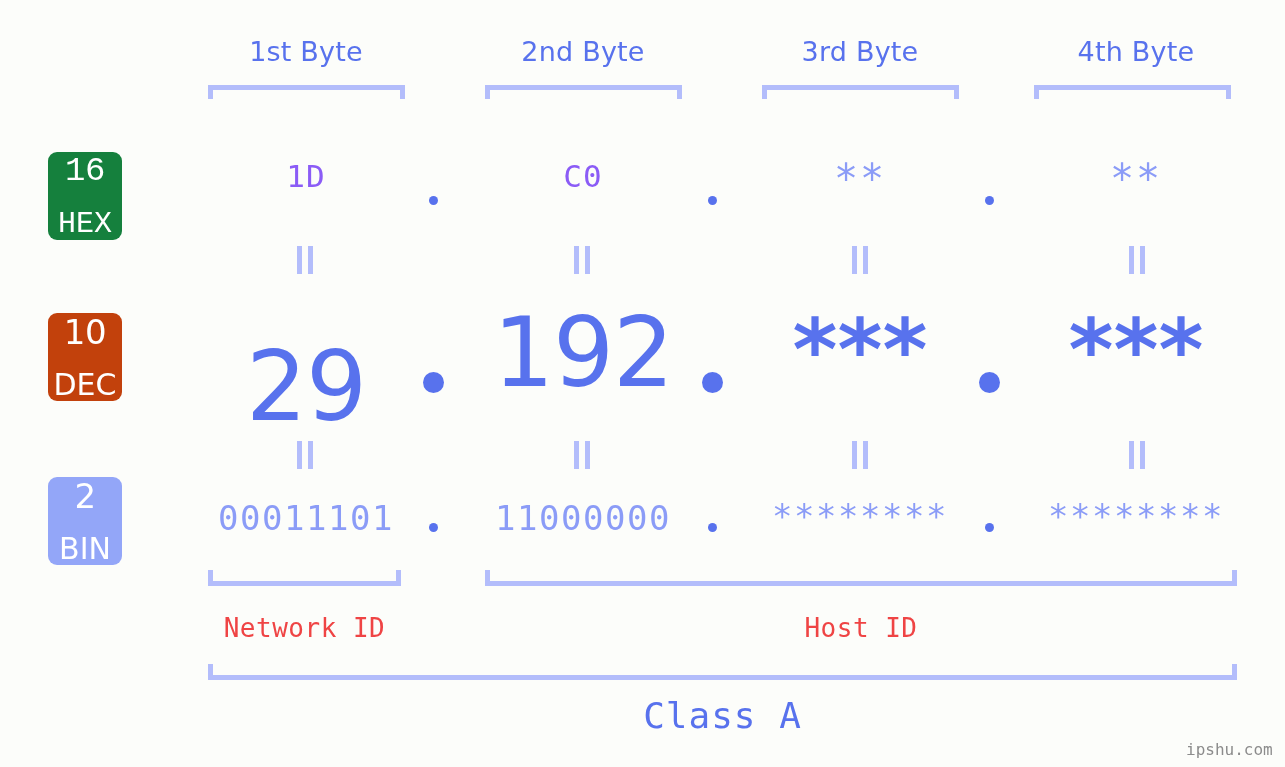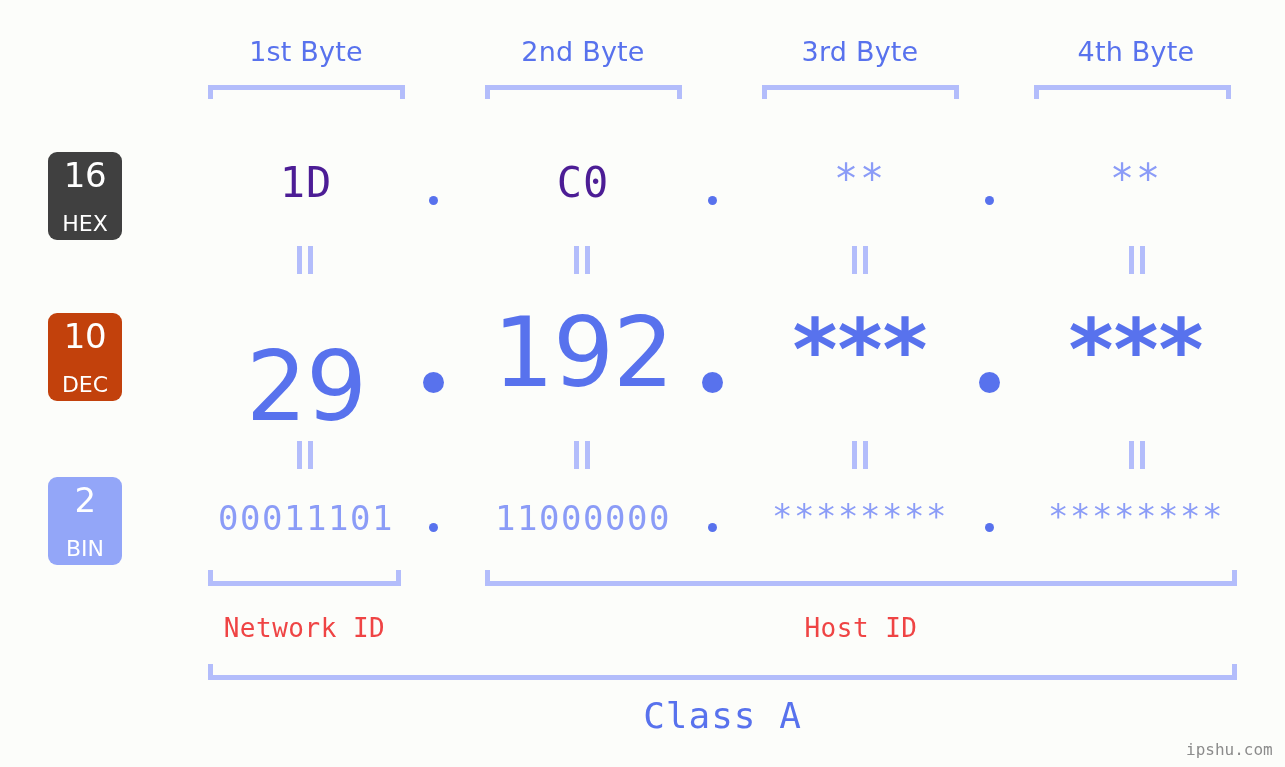--- a/index.html
+++ b/index.html
@@ -58,36 +58,36 @@
     align-items: center;
     justify-content: center;
     line-height: 1;
   }
   .badge .num {
     font-size: 34px;
     font-weight: 400;
     letter-spacing: -0.5px;
   }
   .badge .abbr {
-    font-size: 22px;
+    font-size: 30px;
     font-weight: 400;
     margin-top: 21px;
     letter-spacing: 0px;
   }
 
   
   .cell {
     position: absolute;
     text-align: center;
     white-space: nowrap;
     font-family: "DejaVu Sans Mono", monospace;
   }
   .hex-cell {
-    color: #4c1d95;
-    font-size: 42px;
+    color: #8b5cf6;
+    font-size: 31px;
     letter-spacing: 1px;
   }
   .hex-star {
     color: #8b9cf7;
     font-size: 40px;
     letter-spacing: 2px;
   }
   .dec-cell {
     color: #5872ed;
     font-family: "DejaVu Sans", sans-serif;
@@ -170,21 +170,21 @@
   <div class="byte-label" style="left:206px; top:36px; width:200px;">1st Byte</div>
   <div class="byte-label" style="left:483px; top:36px; width:200px;">2nd Byte</div>
   <div class="byte-label" style="left:760px; top:36px; width:200px;text-align:center;">3rd Byte</div>
   <div class="byte-label" style="left:1036px; top:36px; width:200px;">4th Byte</div>
 
   <div class="top-bracket" style="left:208px; top:85px; width:197px;"></div>
   <div class="top-bracket" style="left:485px; top:85px; width:197px;"></div>
   <div class="top-bracket" style="left:762px; top:85px; width:197px;"></div>
   <div class="top-bracket" style="left:1034px; top:85px; width:197px;"></div>
 
-  <div class="badge" style="left:48px; top:152px; background:#404040;">
+  <div class="badge" style="left:48px; top:152px; background:#15803d;font-family:Liberation Mono, monospace;">
     <span class="num">16</span>
     <span class="abbr">HEX</span>
   </div>
   <div class="badge" style="left:48px; top:313px; background:#c2410c;">
     <span class="num">10</span>
     <span class="abbr">DEC</span>
   </div>
   <div class="badge" style="left:48px; top:477px; background:#93a6f8;">
     <span class="num">2</span>
     <span class="abbr">BIN</span>

